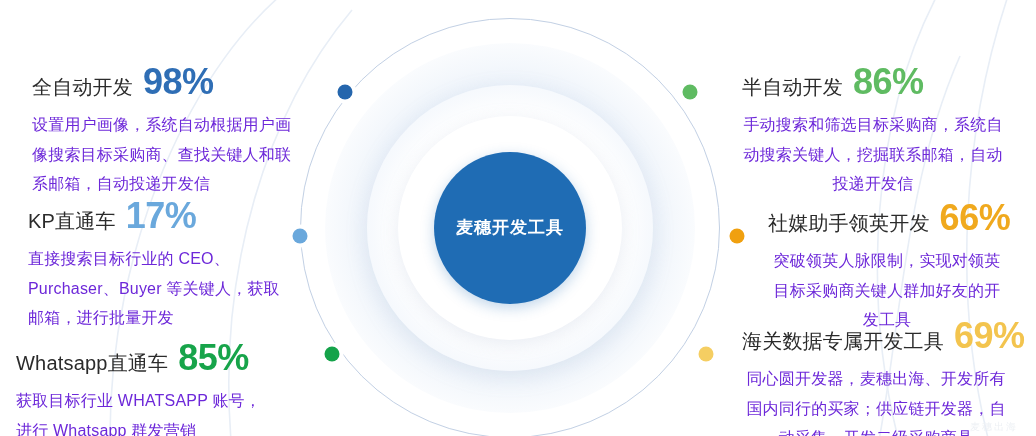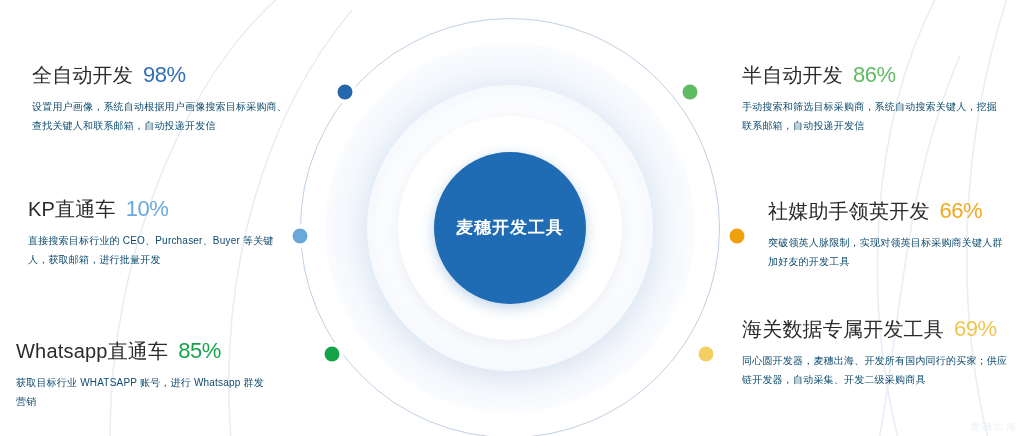--- a/index.html
+++ b/index.html
@@ -105,48 +105,48 @@
     transform: translate(-50%, -50%);
     box-shadow: 0 0 0 4px #ffffff;
   }
 
   
   .block {
     position: absolute;
     width: 262px;
   }
   .block.left  { text-align: left; }
-  .block.right { text-align: left; }
+  .block.right { text-align: center; }
 
   .block-head {
     display: flex;
     align-items: baseline;
     gap: 10px;
     white-space: nowrap;
     margin-bottom: 9px;
   }
   .block.right .block-head { justify-content: flex-start; }
 
   .head-title {
     font-size: 20px;
     font-weight: 400;
     color: #2b2b2b;
     letter-spacing: 0.2px;
   }
   .head-pct {
-    font-size: 22px;
-    font-weight: 400;
+    font-size: 36px;
+    font-weight: 700;
     letter-spacing: -0.5px;
     line-height: 1;
     margin-top: 8px;
   }
   .block-desc {
-    font-size: 10px;
+    font-size: 16px;
     line-height: 1.85;
-    color: #0c4a6e;
+    color: #6d28d9;
     letter-spacing: 0.2px;
   }
 
   
   #block-auto      { left: 32px;  top: 56px;  }
   #block-kp        { left: 28px;  top: 190px; }
   #block-whatsapp  { left: 16px;  top: 332px; width: 250px; }
 
   
   #block-semi      { left: 742px; top: 56px;  }
@@ -200,21 +200,21 @@
     <div class="block-head">
       <span class="head-title">全自动开发</span>
       <span class="head-pct" style="color:#2f6eb5;">98%</span>
     </div>
     <div class="block-desc">设置用户画像，系统自动根据用户画像搜索目标采购商、查找关键人和联系邮箱，自动投递开发信</div>
   </div>
 
   <div class="block left" id="block-kp">
     <div class="block-head">
       <span class="head-title">KP直通车</span>
-      <span class="head-pct" style="color:#6aa8dc;">10%</span>
+      <span class="head-pct" style="color:#6aa8dc;">17%</span>
     </div>
     <div class="block-desc">直接搜索目标行业的 CEO、Purchaser、Buyer 等关键人，获取邮箱，进行批量开发</div>
   </div>
 
   <div class="block left" id="block-whatsapp">
     <div class="block-head">
       <span class="head-title">Whatsapp直通车</span>
       <span class="head-pct" style="color:#17a44a;">85%</span>
     </div>
     <div class="block-desc">获取目标行业 WHATSAPP 账号，进行 Whatsapp 群发营销</div>

